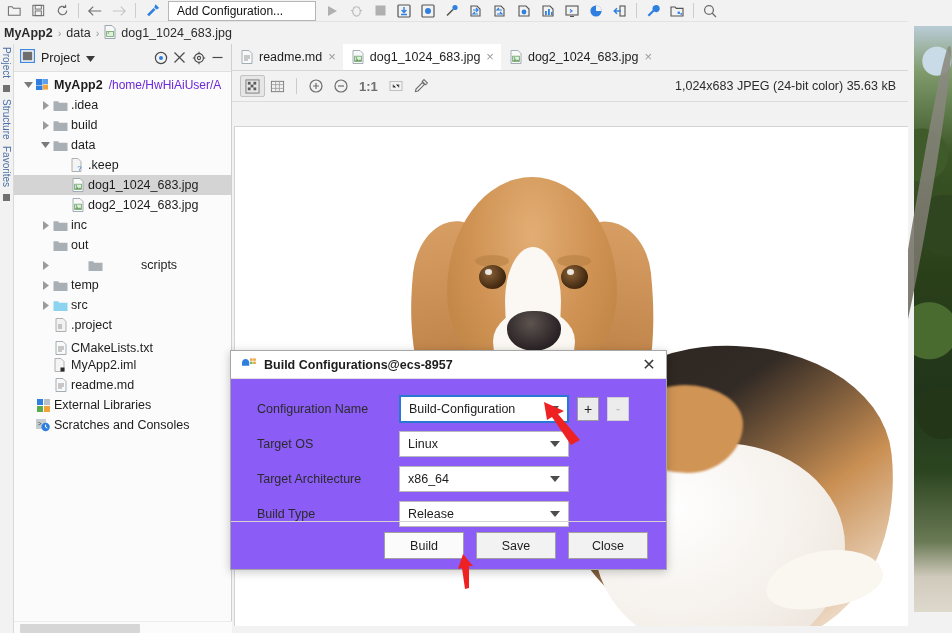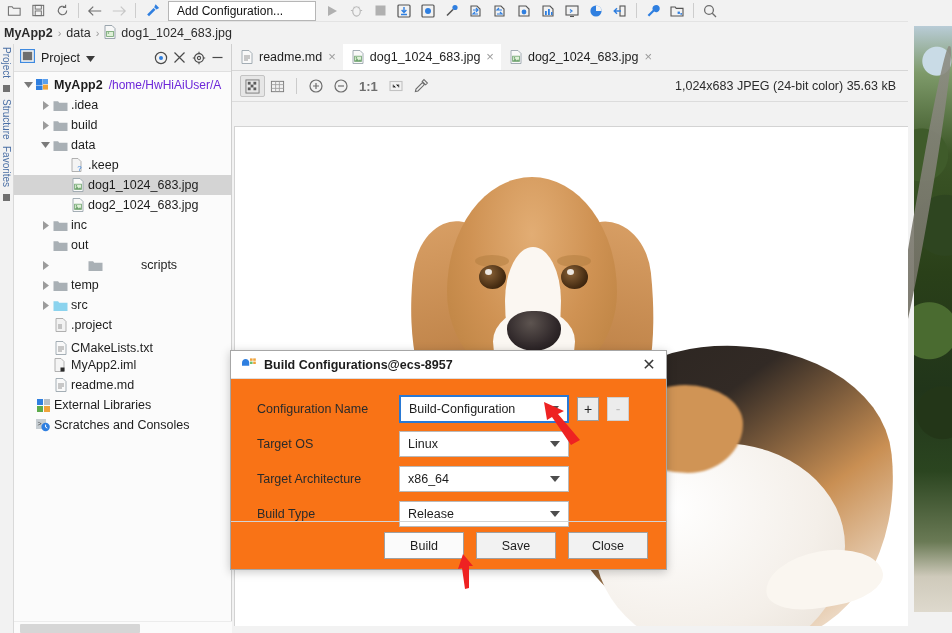--- a/index.html
+++ b/index.html
@@ -216,21 +216,21 @@
   .peek-strip::after {
     content: ''; position: absolute; left: 2px; top: 18px; width: 14px; height: 320px;
     background: linear-gradient(170deg,#8d8d83,#6d6a5e);
     border-radius: 40% 60% 50% 50%; transform: rotate(10deg); opacity: .9;
   }
   .peek-top { position: absolute; left: 0; top: 0; width: 44px; height: 26px; background: #f2f2f2; }
 
   
   .dialog {
     position: absolute; left: 230px; top: 350px; width: 437px; height: 220px;
-    background: #f97316; border: 1px solid #a6a6a6;
+    background: #8b5cf6; border: 1px solid #a6a6a6;
     box-shadow: 0 2px 9px rgba(0,0,0,.22);
   }
   .dlg-title {
     height: 28px; background: #ffffff; display: flex; align-items: center;
     padding: 0 6px 0 10px; border-bottom: 1px solid #dedede;
   }
   .dlg-title-text { font-size: 12.5px; font-weight: bold; color: #1d1d1d; margin-left: 7px; }
   .dlg-title-spacer { flex: 1; }
   .dlg-close { width: 22px; height: 22px; display: flex; align-items: center; justify-content: center;
     font-size: 16px; color: #3a3a3a; }

